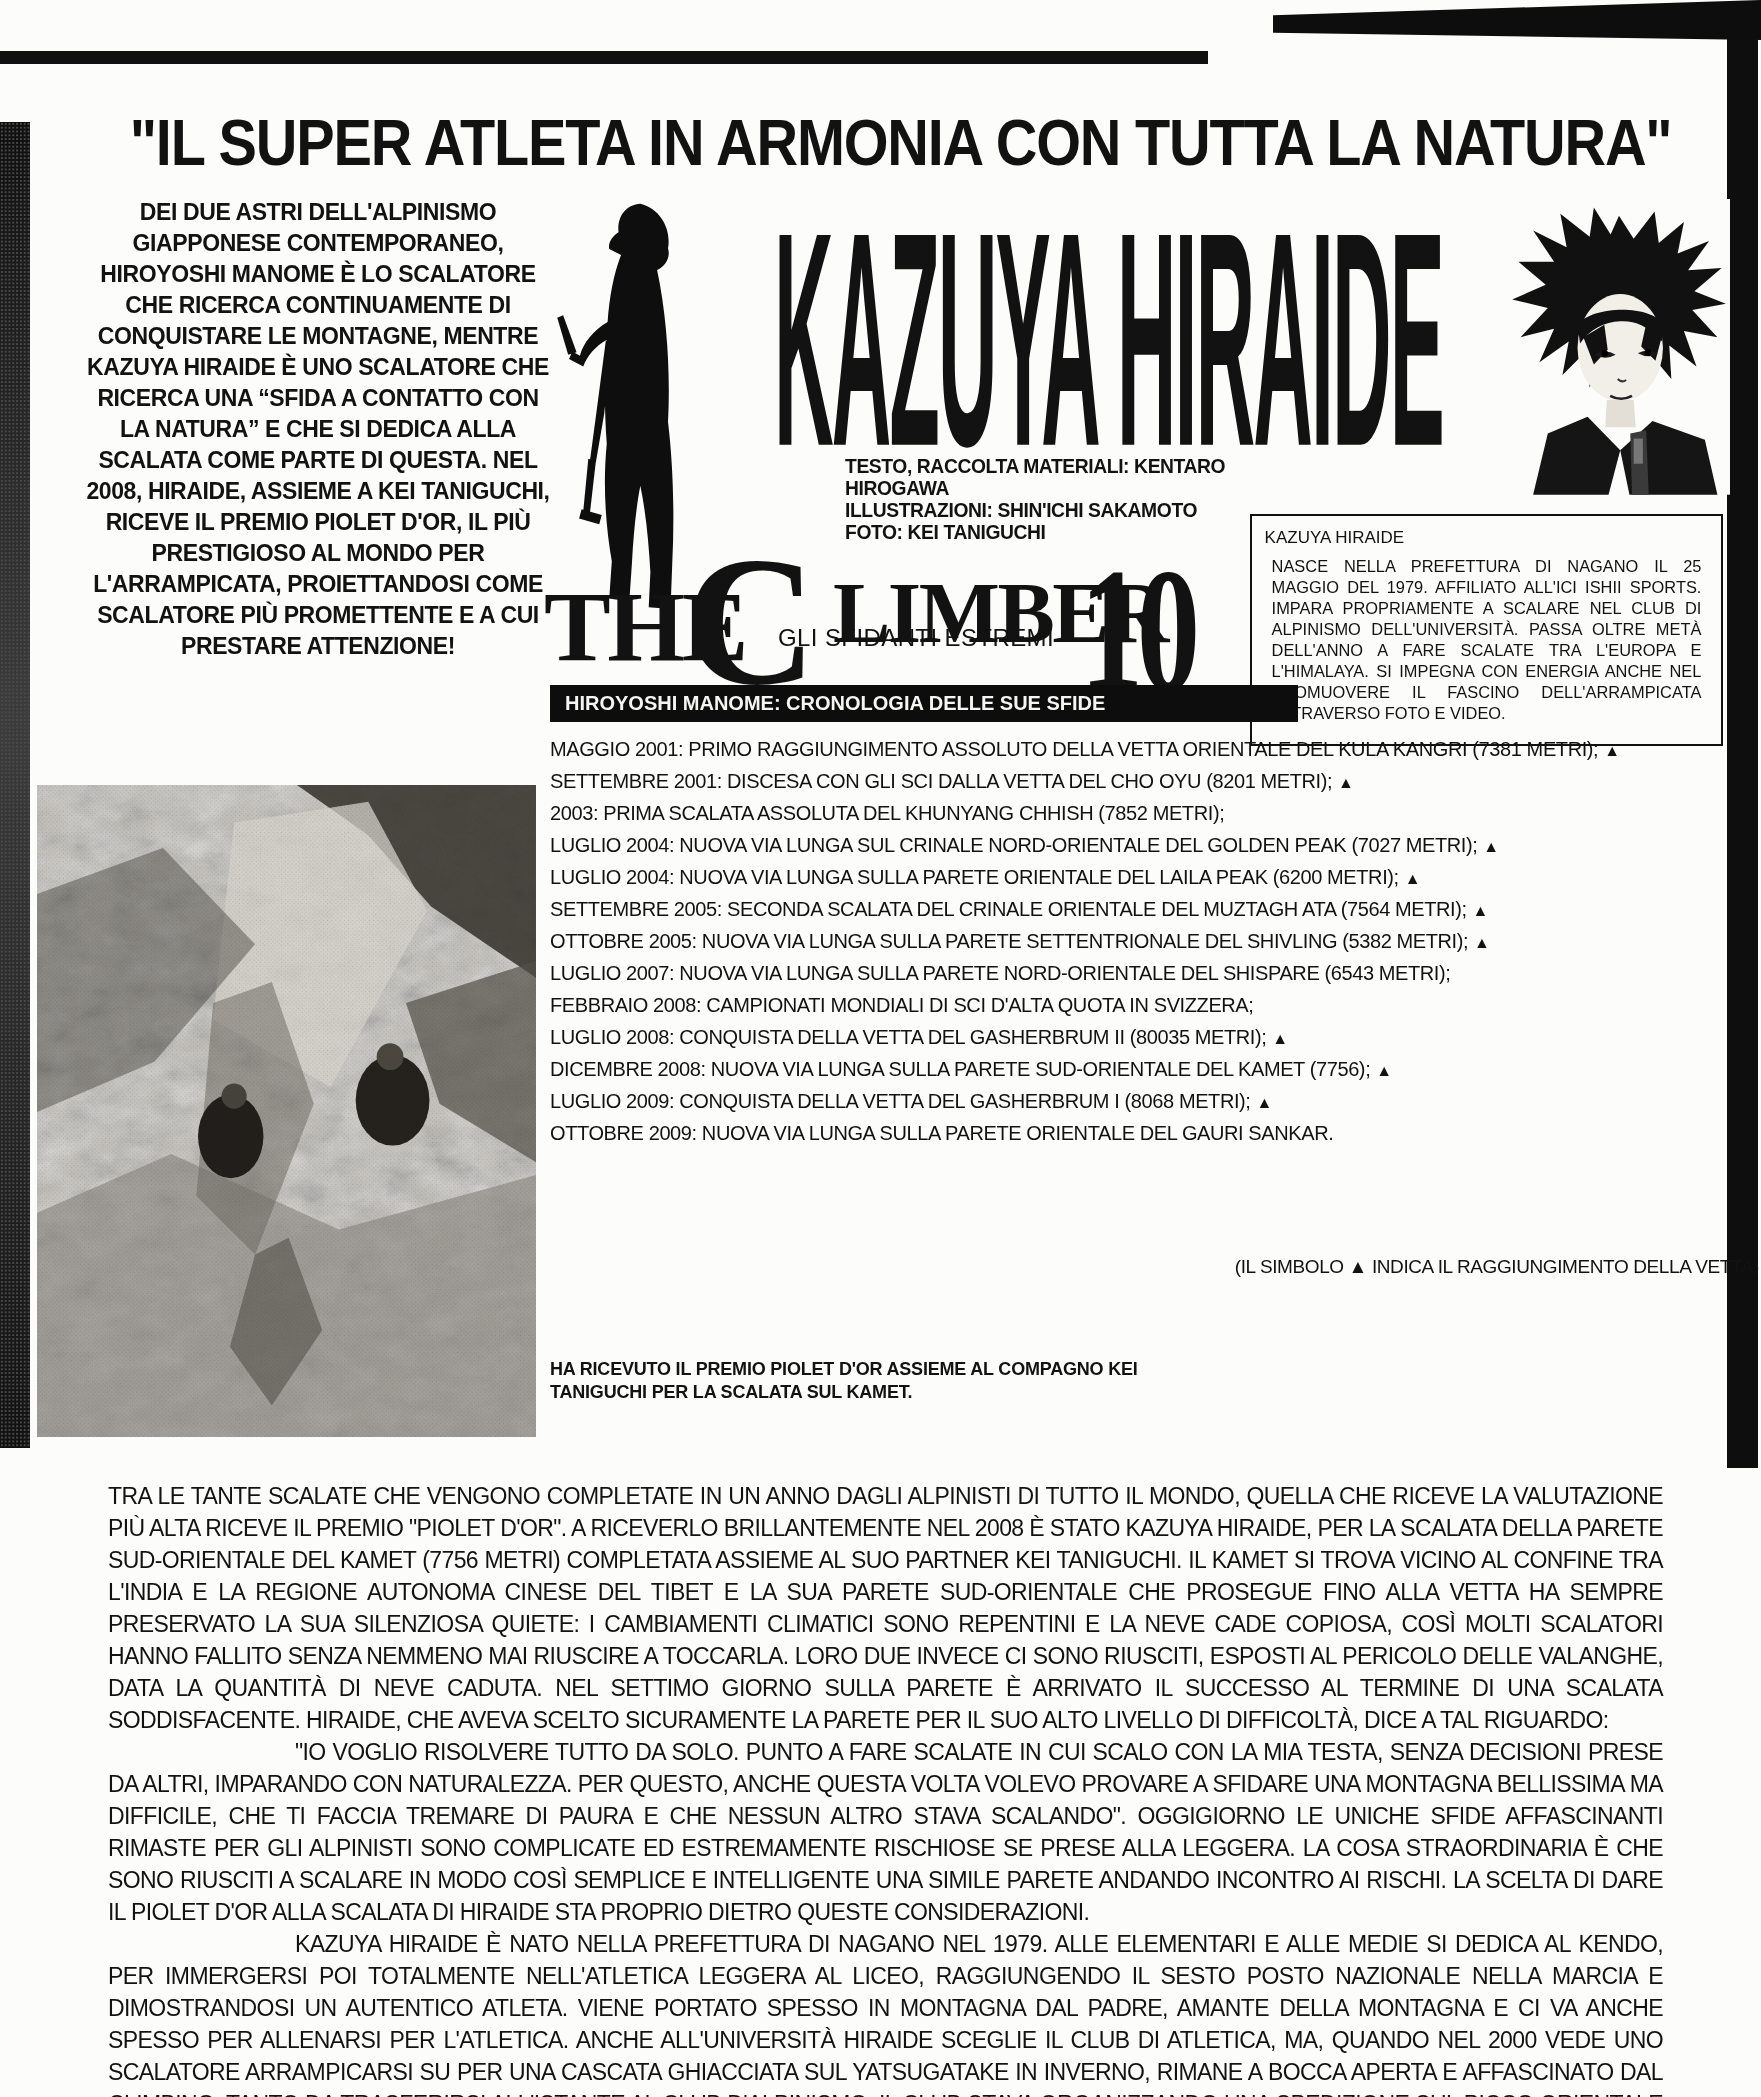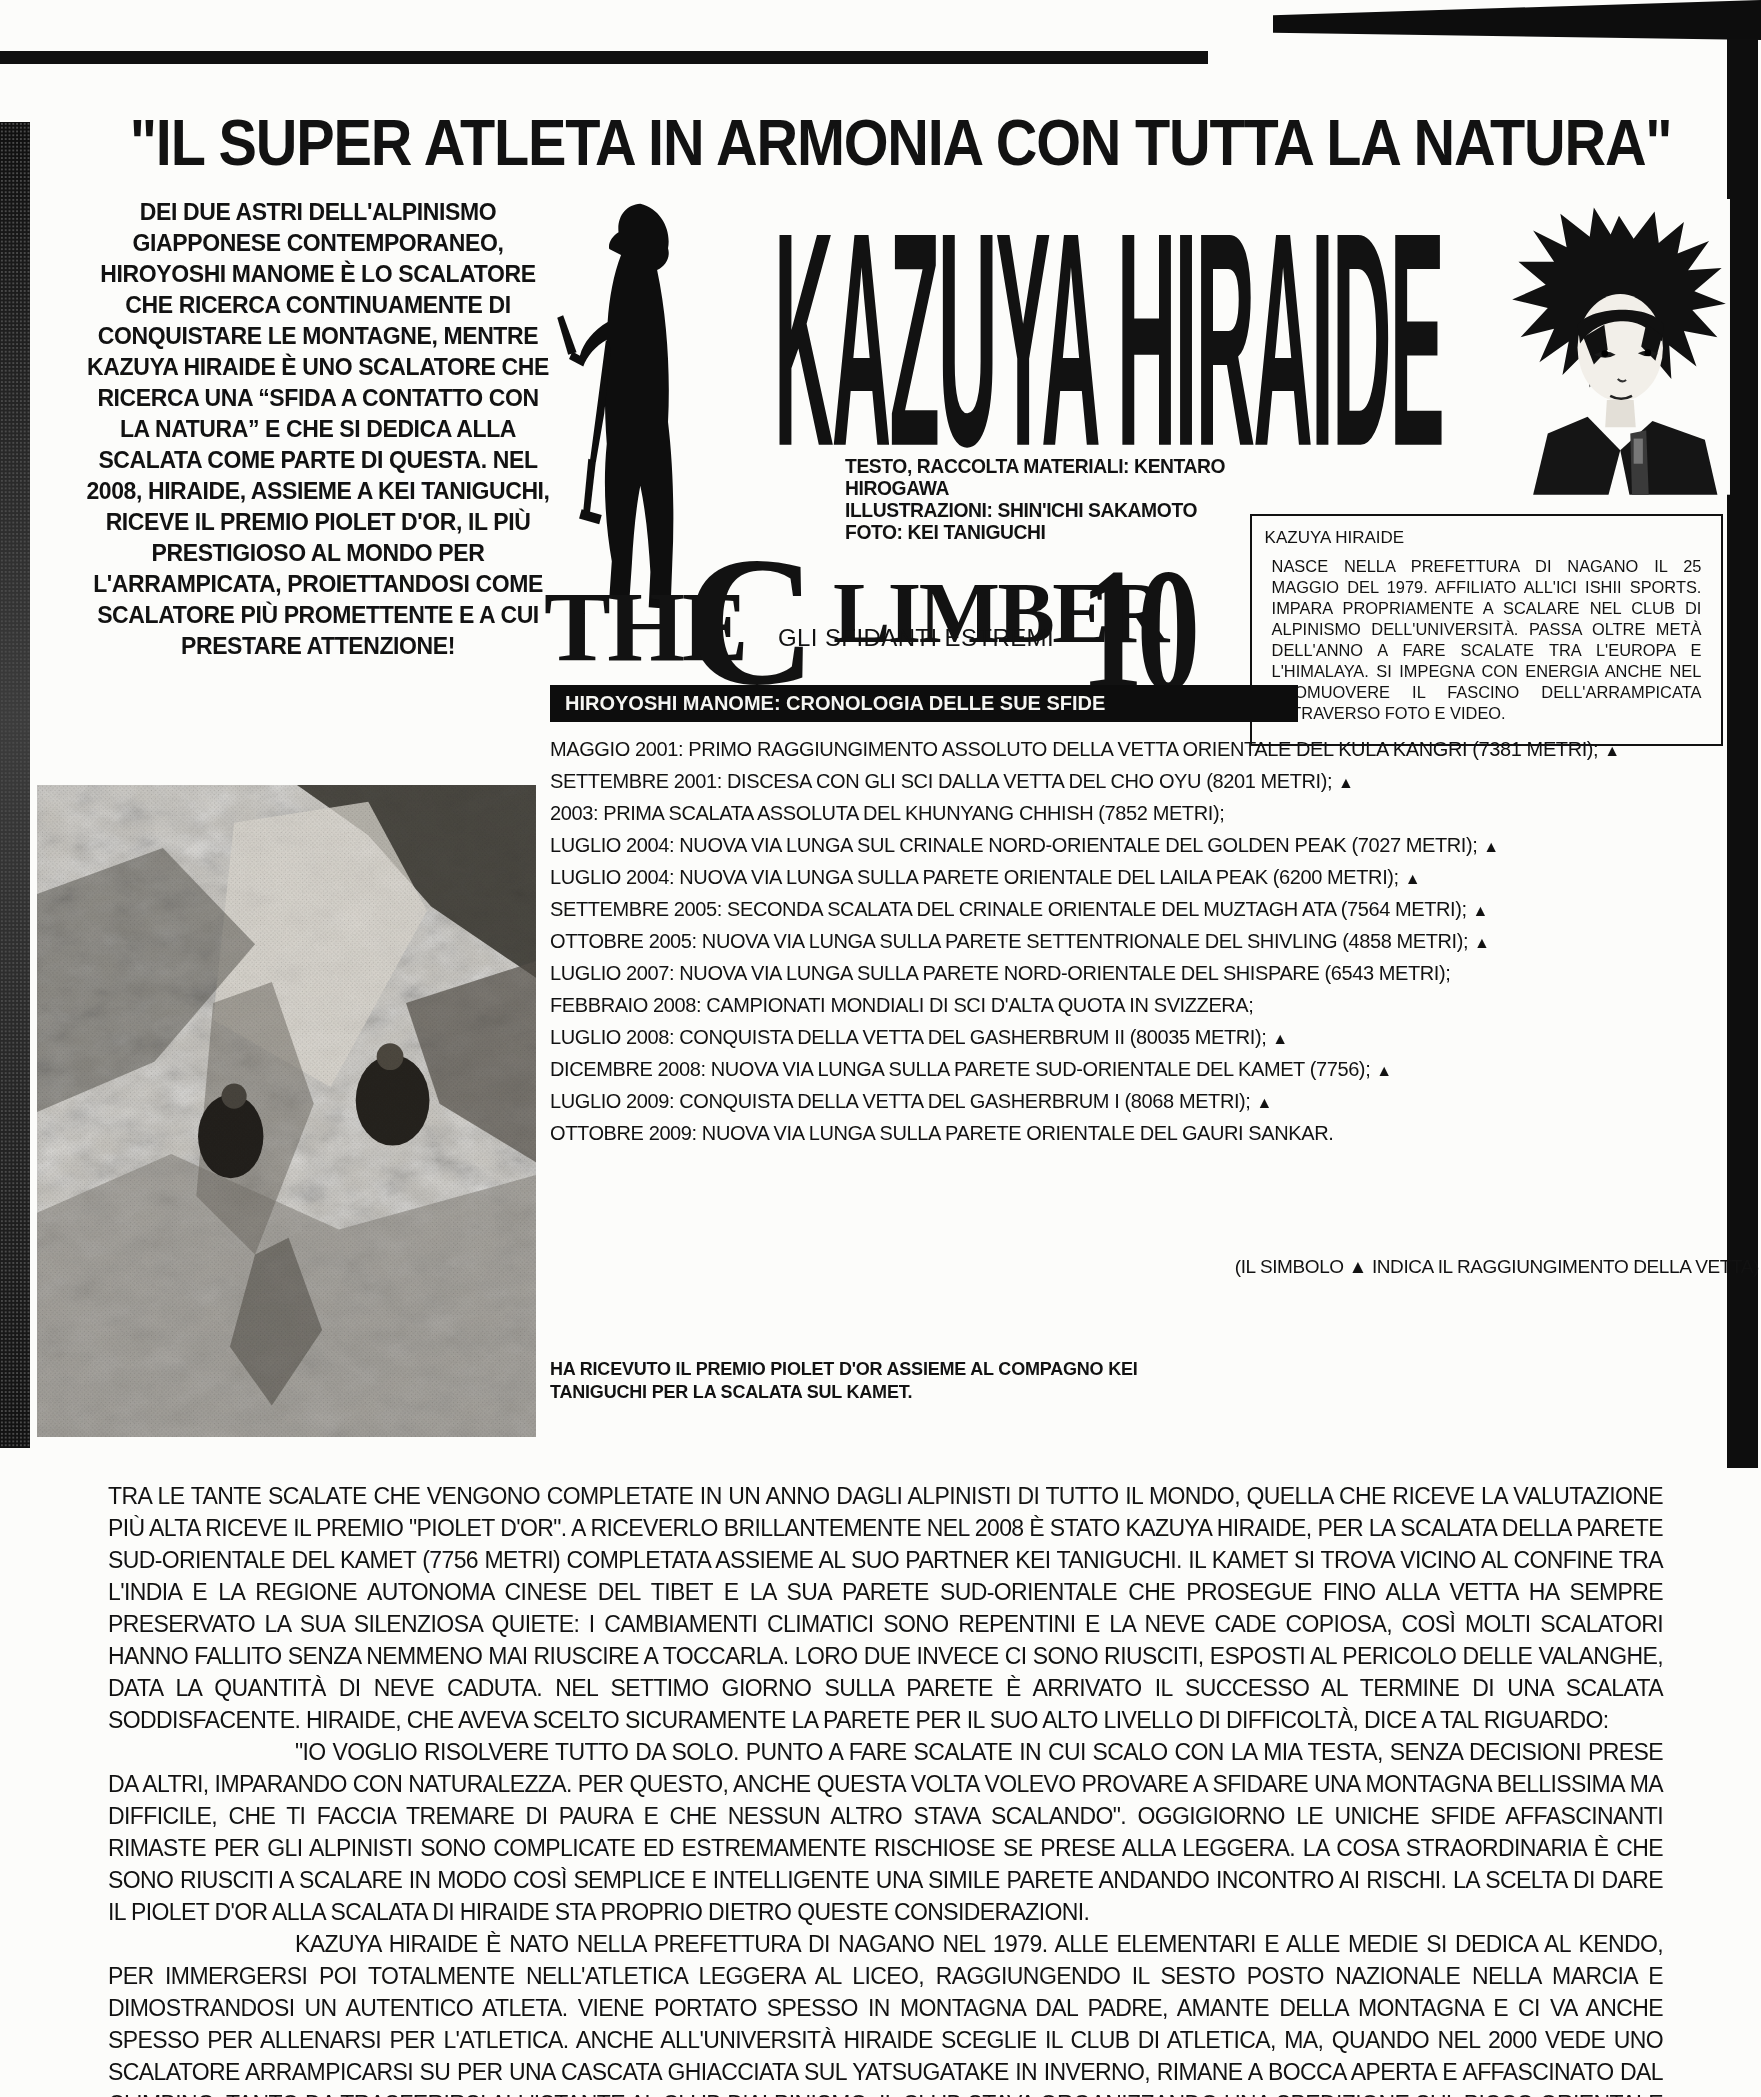--- a/index.html
+++ b/index.html
@@ -172,21 +172,21 @@
 
       <div class="chrono-row">
         <span>LUGLIO 2004: NUOVA VIA LUNGA SULLA PARETE ORIENTALE DEL LAILA PEAK (6200 METRI);</span><span class="summit">▲</span>
       </div>
 
       <div class="chrono-row">
         <span>SETTEMBRE 2005: SECONDA SCALATA DEL CRINALE ORIENTALE DEL MUZTAGH ATA (7564 METRI);</span><span class="summit">▲</span>
       </div>
 
       <div class="chrono-row">
-        <span>OTTOBRE 2005: NUOVA VIA LUNGA SULLA PARETE SETTENTRIONALE DEL SHIVLING (4858 METRI);</span><span class="summit">▲</span>
+        <span>OTTOBRE 2005: NUOVA VIA LUNGA SULLA PARETE SETTENTRIONALE DEL SHIVLING (5382 METRI);</span><span class="summit">▲</span>
       </div>
 
       <div class="chrono-row">
         <span>LUGLIO 2007: NUOVA VIA LUNGA SULLA PARETE NORD-ORIENTALE DEL SHISPARE (6543 METRI);</span><span class="summit" style="visibility: hidden;">▲</span>
       </div>
 
       <div class="chrono-row">
         <span>FEBBRAIO 2008: CAMPIONATI MONDIALI DI SCI D'ALTA QUOTA IN SVIZZERA;</span><span class="summit" style="visibility: hidden;">▲</span>
       </div>
 

